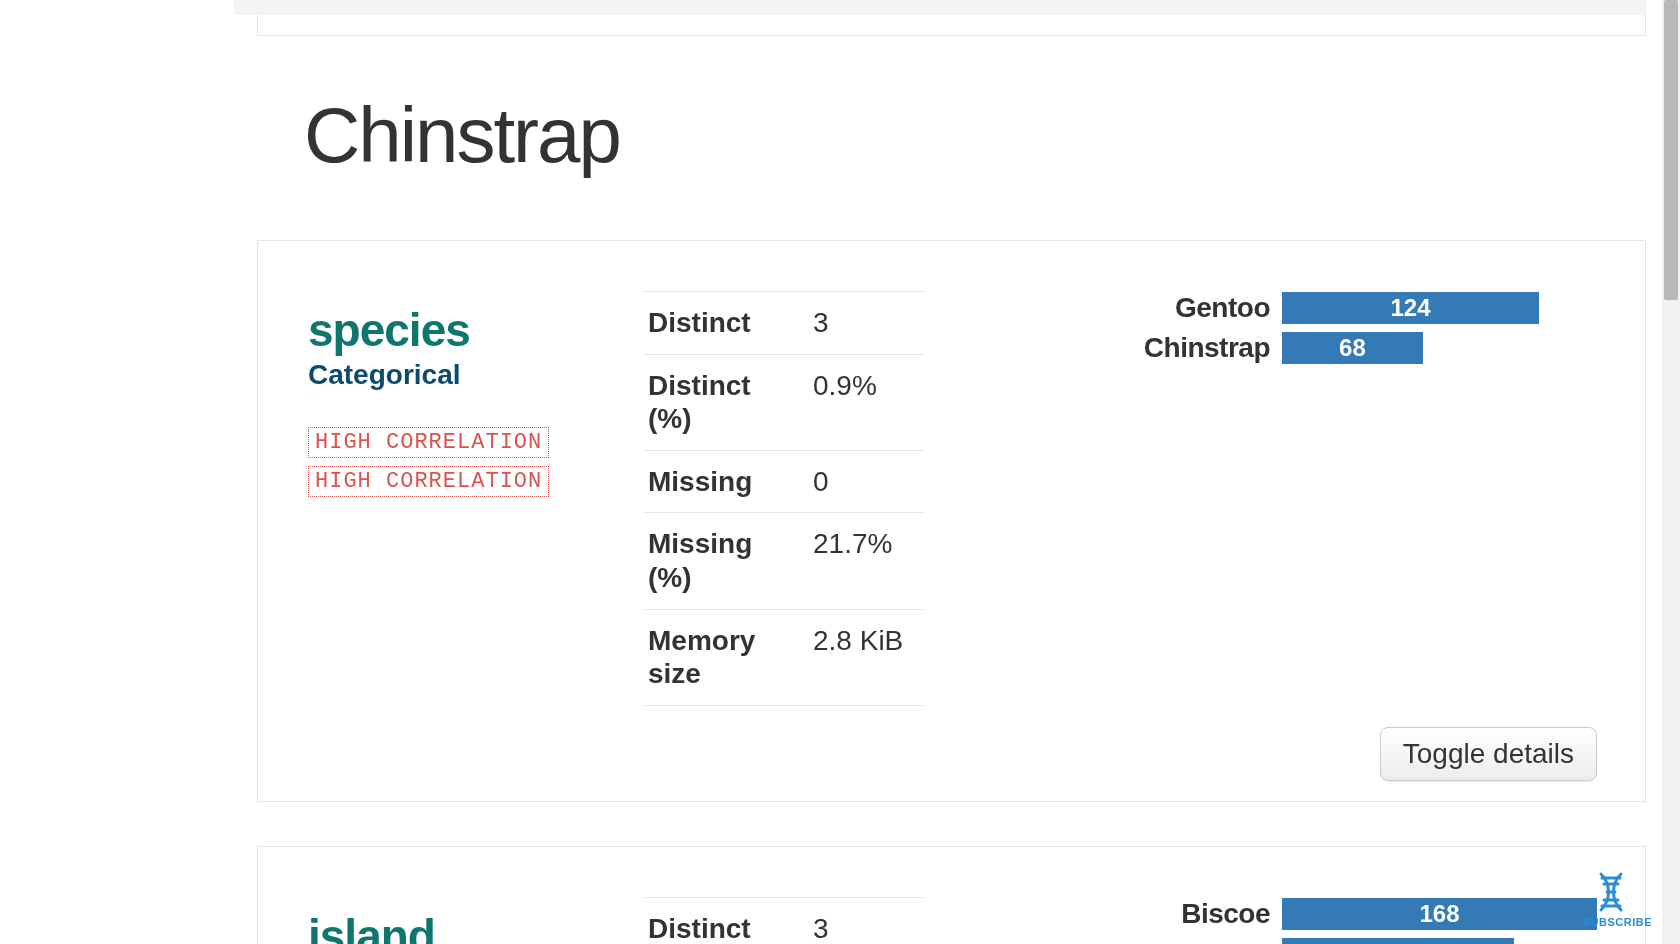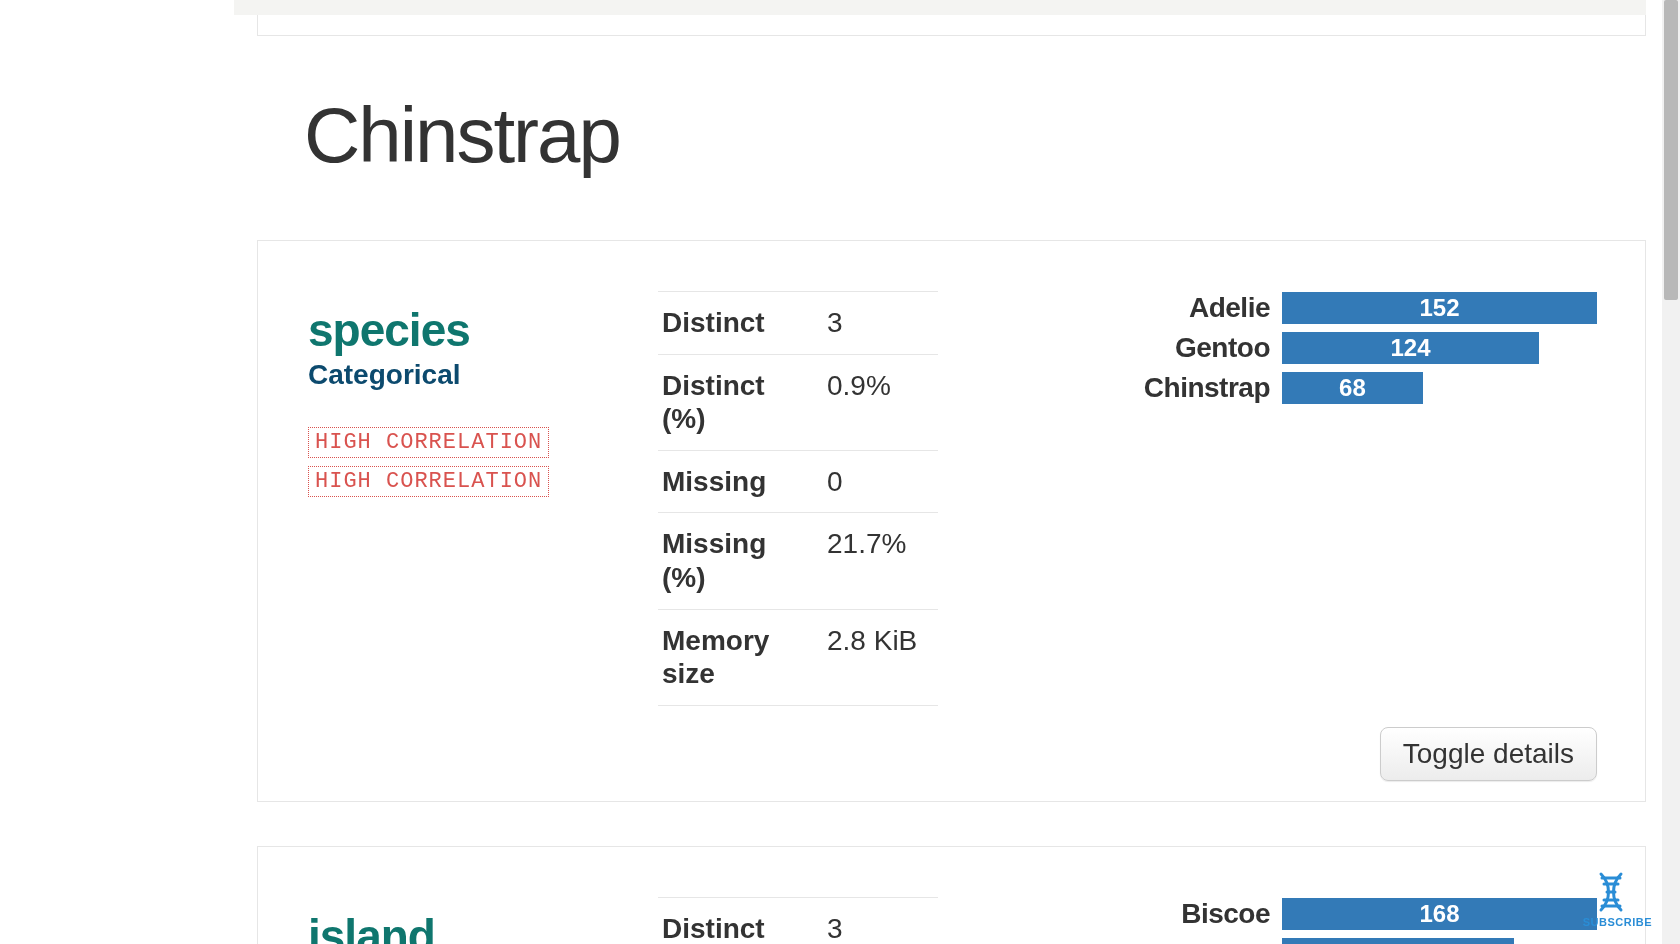--- a/index.html
+++ b/index.html
@@ -105,21 +105,21 @@
     color: #d9534f;
     border: 1px dotted #d9534f;
     font-size: 22px;
     padding: 2px 6px;
     margin-bottom: 8px;
     letter-spacing: 1px;
     cursor: help;
   }
   .stats-table {
     position: absolute;
-    left: 400px;
+    left: 386px;
     top: 50px;
     width: 280px;
     border-collapse: collapse;
   }
   .stats-table tr td {
     padding: 14px 10px 14px 4px;
     border-bottom: 1px solid #e6e6e6;
     vertical-align: top;
   }
   .stats-table tr:first-child td {
@@ -245,26 +245,20 @@
         <td class="stat-value">21.7%</td>
       </tr>
       <tr>
         <td class="stat-label">Memory size</td>
         <td class="stat-value">2.8 KiB</td>
       </tr>
     </tbody>
       </table>
 
     <div class="freq-chart">
-      <div class="freq-row">
-        <div class="freq-label">Adelie</div>
-        <div class="freq-bar-wrap">
-          <div class="freq-bar" style="width:100%">152</div>
-        </div>
-      </div>
       <div class="freq-row">
         <div class="freq-label">Gentoo</div>
         <div class="freq-bar-wrap">
           <div class="freq-bar" style="width:81.6%">124</div>
         </div>
       </div>
       <div class="freq-row">
         <div class="freq-label">Chinstrap</div>
         <div class="freq-bar-wrap">
           <div class="freq-bar" style="width:44.7%">68</div>

